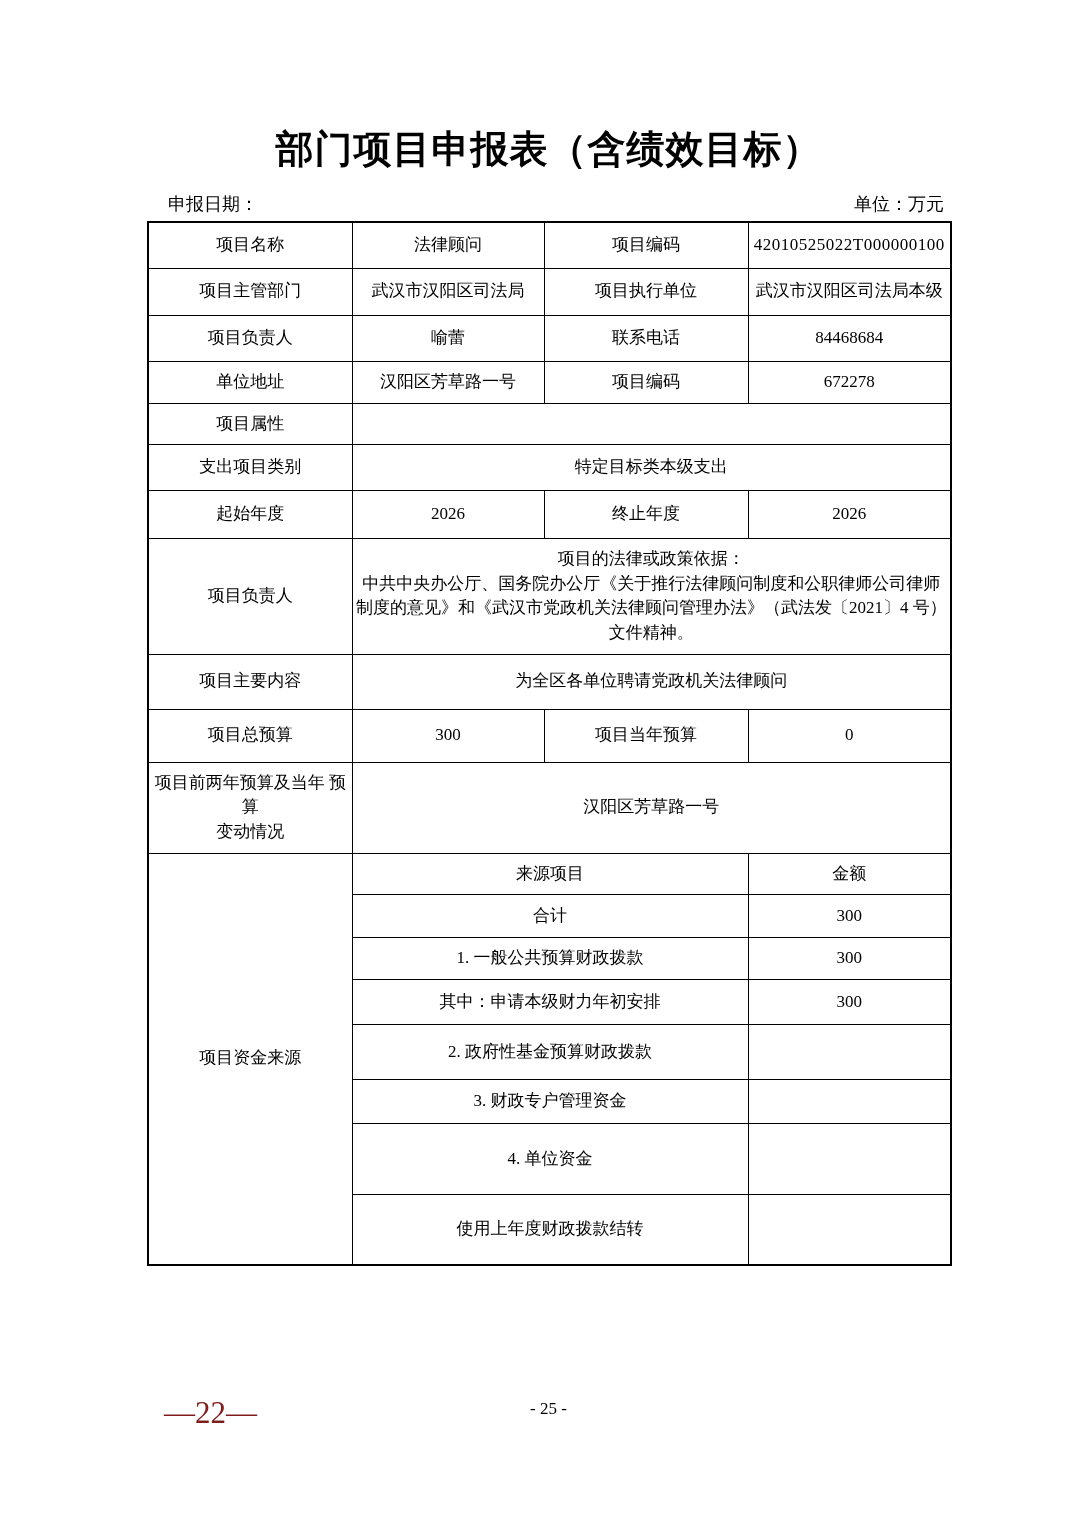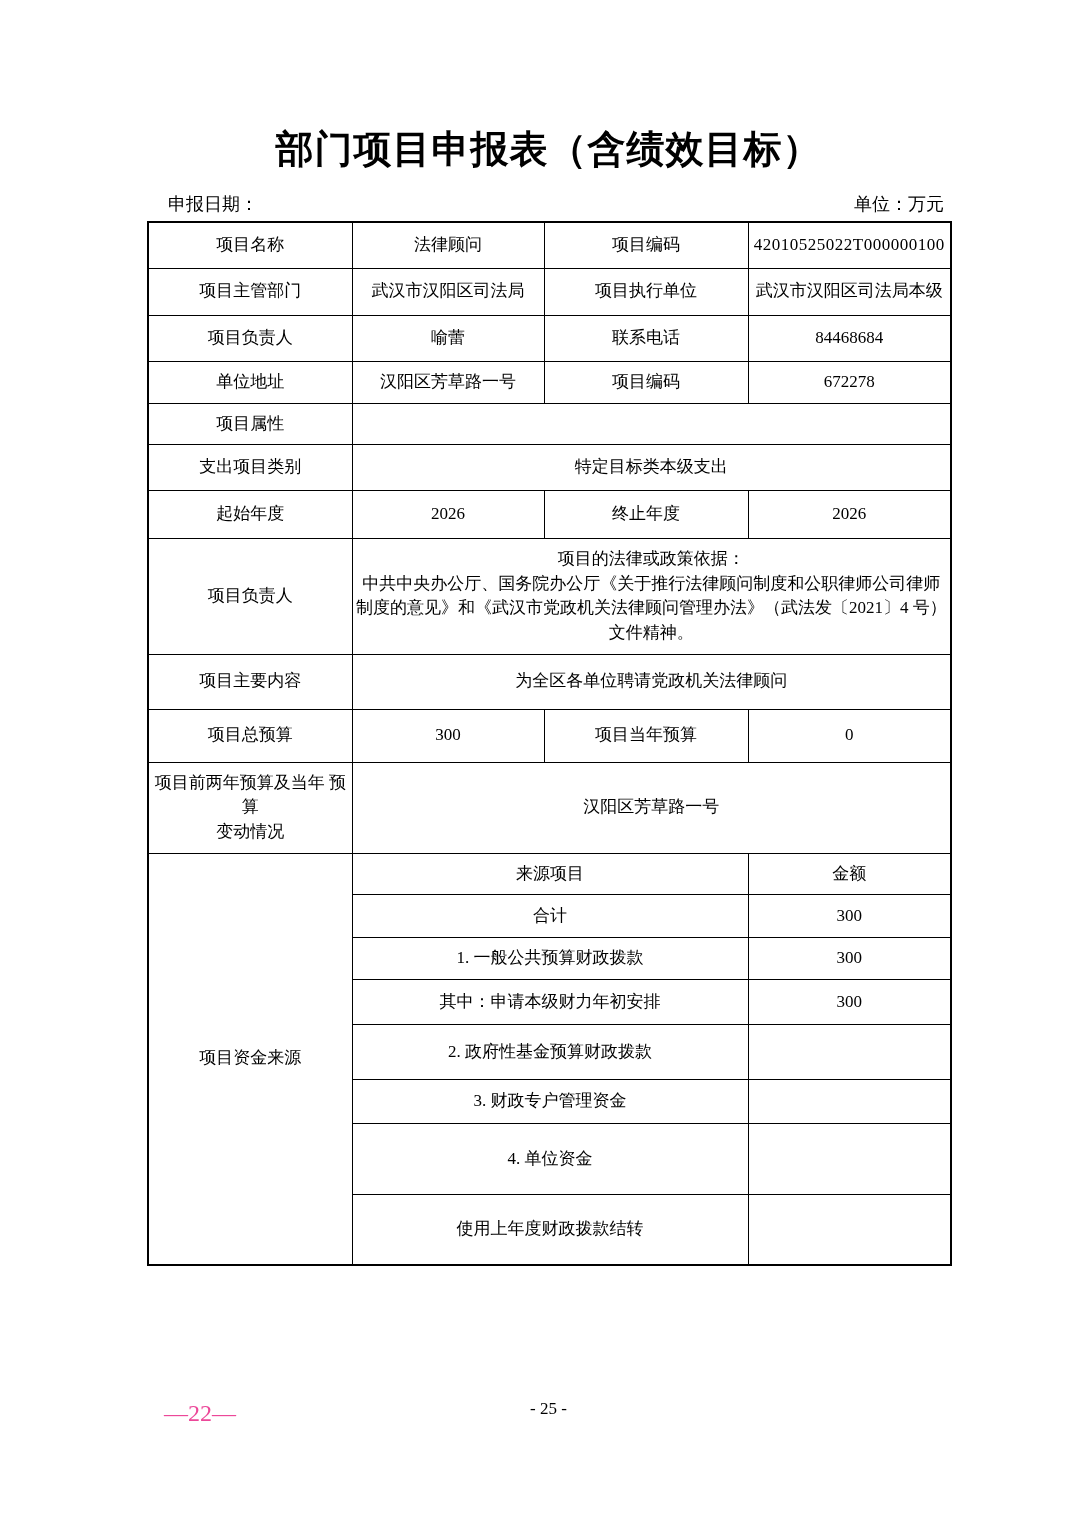--- a/index.html
+++ b/index.html
@@ -38,21 +38,21 @@
     font-size:17px;
     line-height:1.45;
     overflow:hidden;
   }
   td.left { text-align:left; padding:0 2px;margin-top:20px; }
   td.code { letter-spacing:0.5px; padding:0 1px; }
   td.reason { font-size:16.5px; line-height:1.65; }
   td.smallwrap { font-size:16px; padding:0 1px; }
   .footer-outer {
     position:absolute; left:164px; top:1396px;
-    font-size:24px; color:#ec4899; line-height:34px;
+    font-size:31px; color:#7f1d1d; line-height:34px;
   }
   .footer-inner {
     position:absolute; left:147px; top:1399px; width:803px;
     text-align:center; font-size:17px;
   }
 </style>
 </head>
 <body>
 
 <div class="page">

